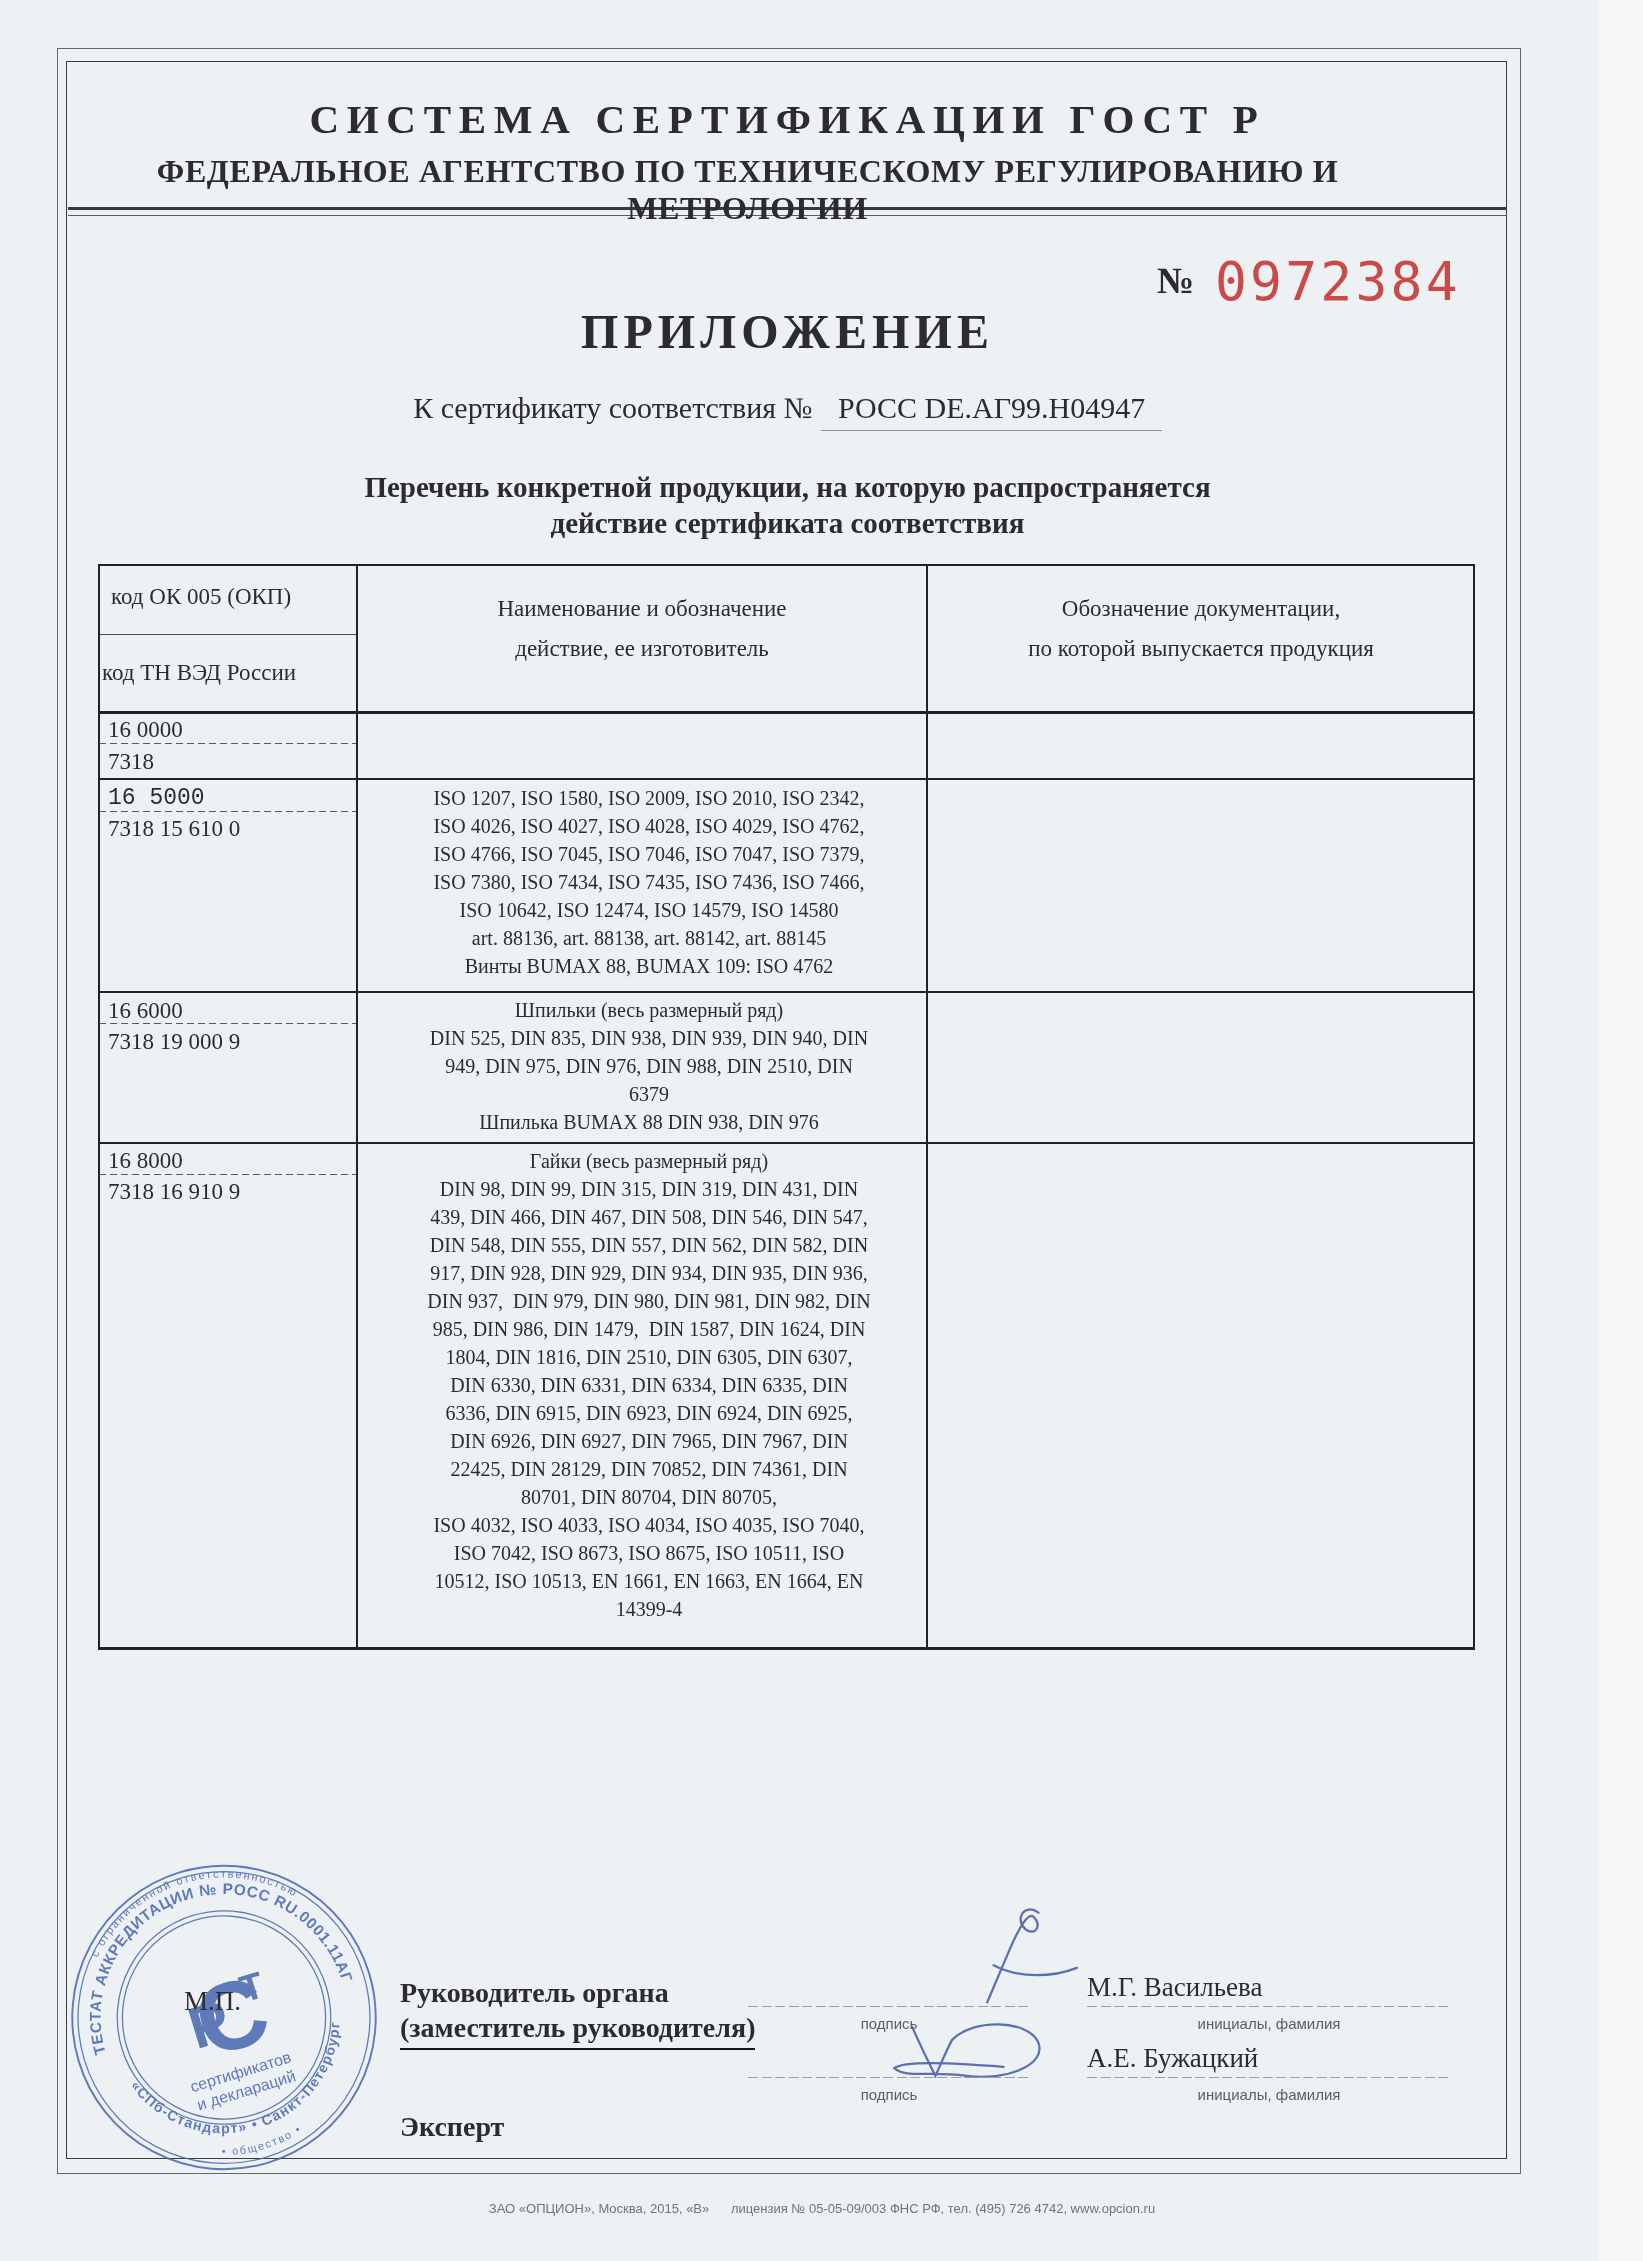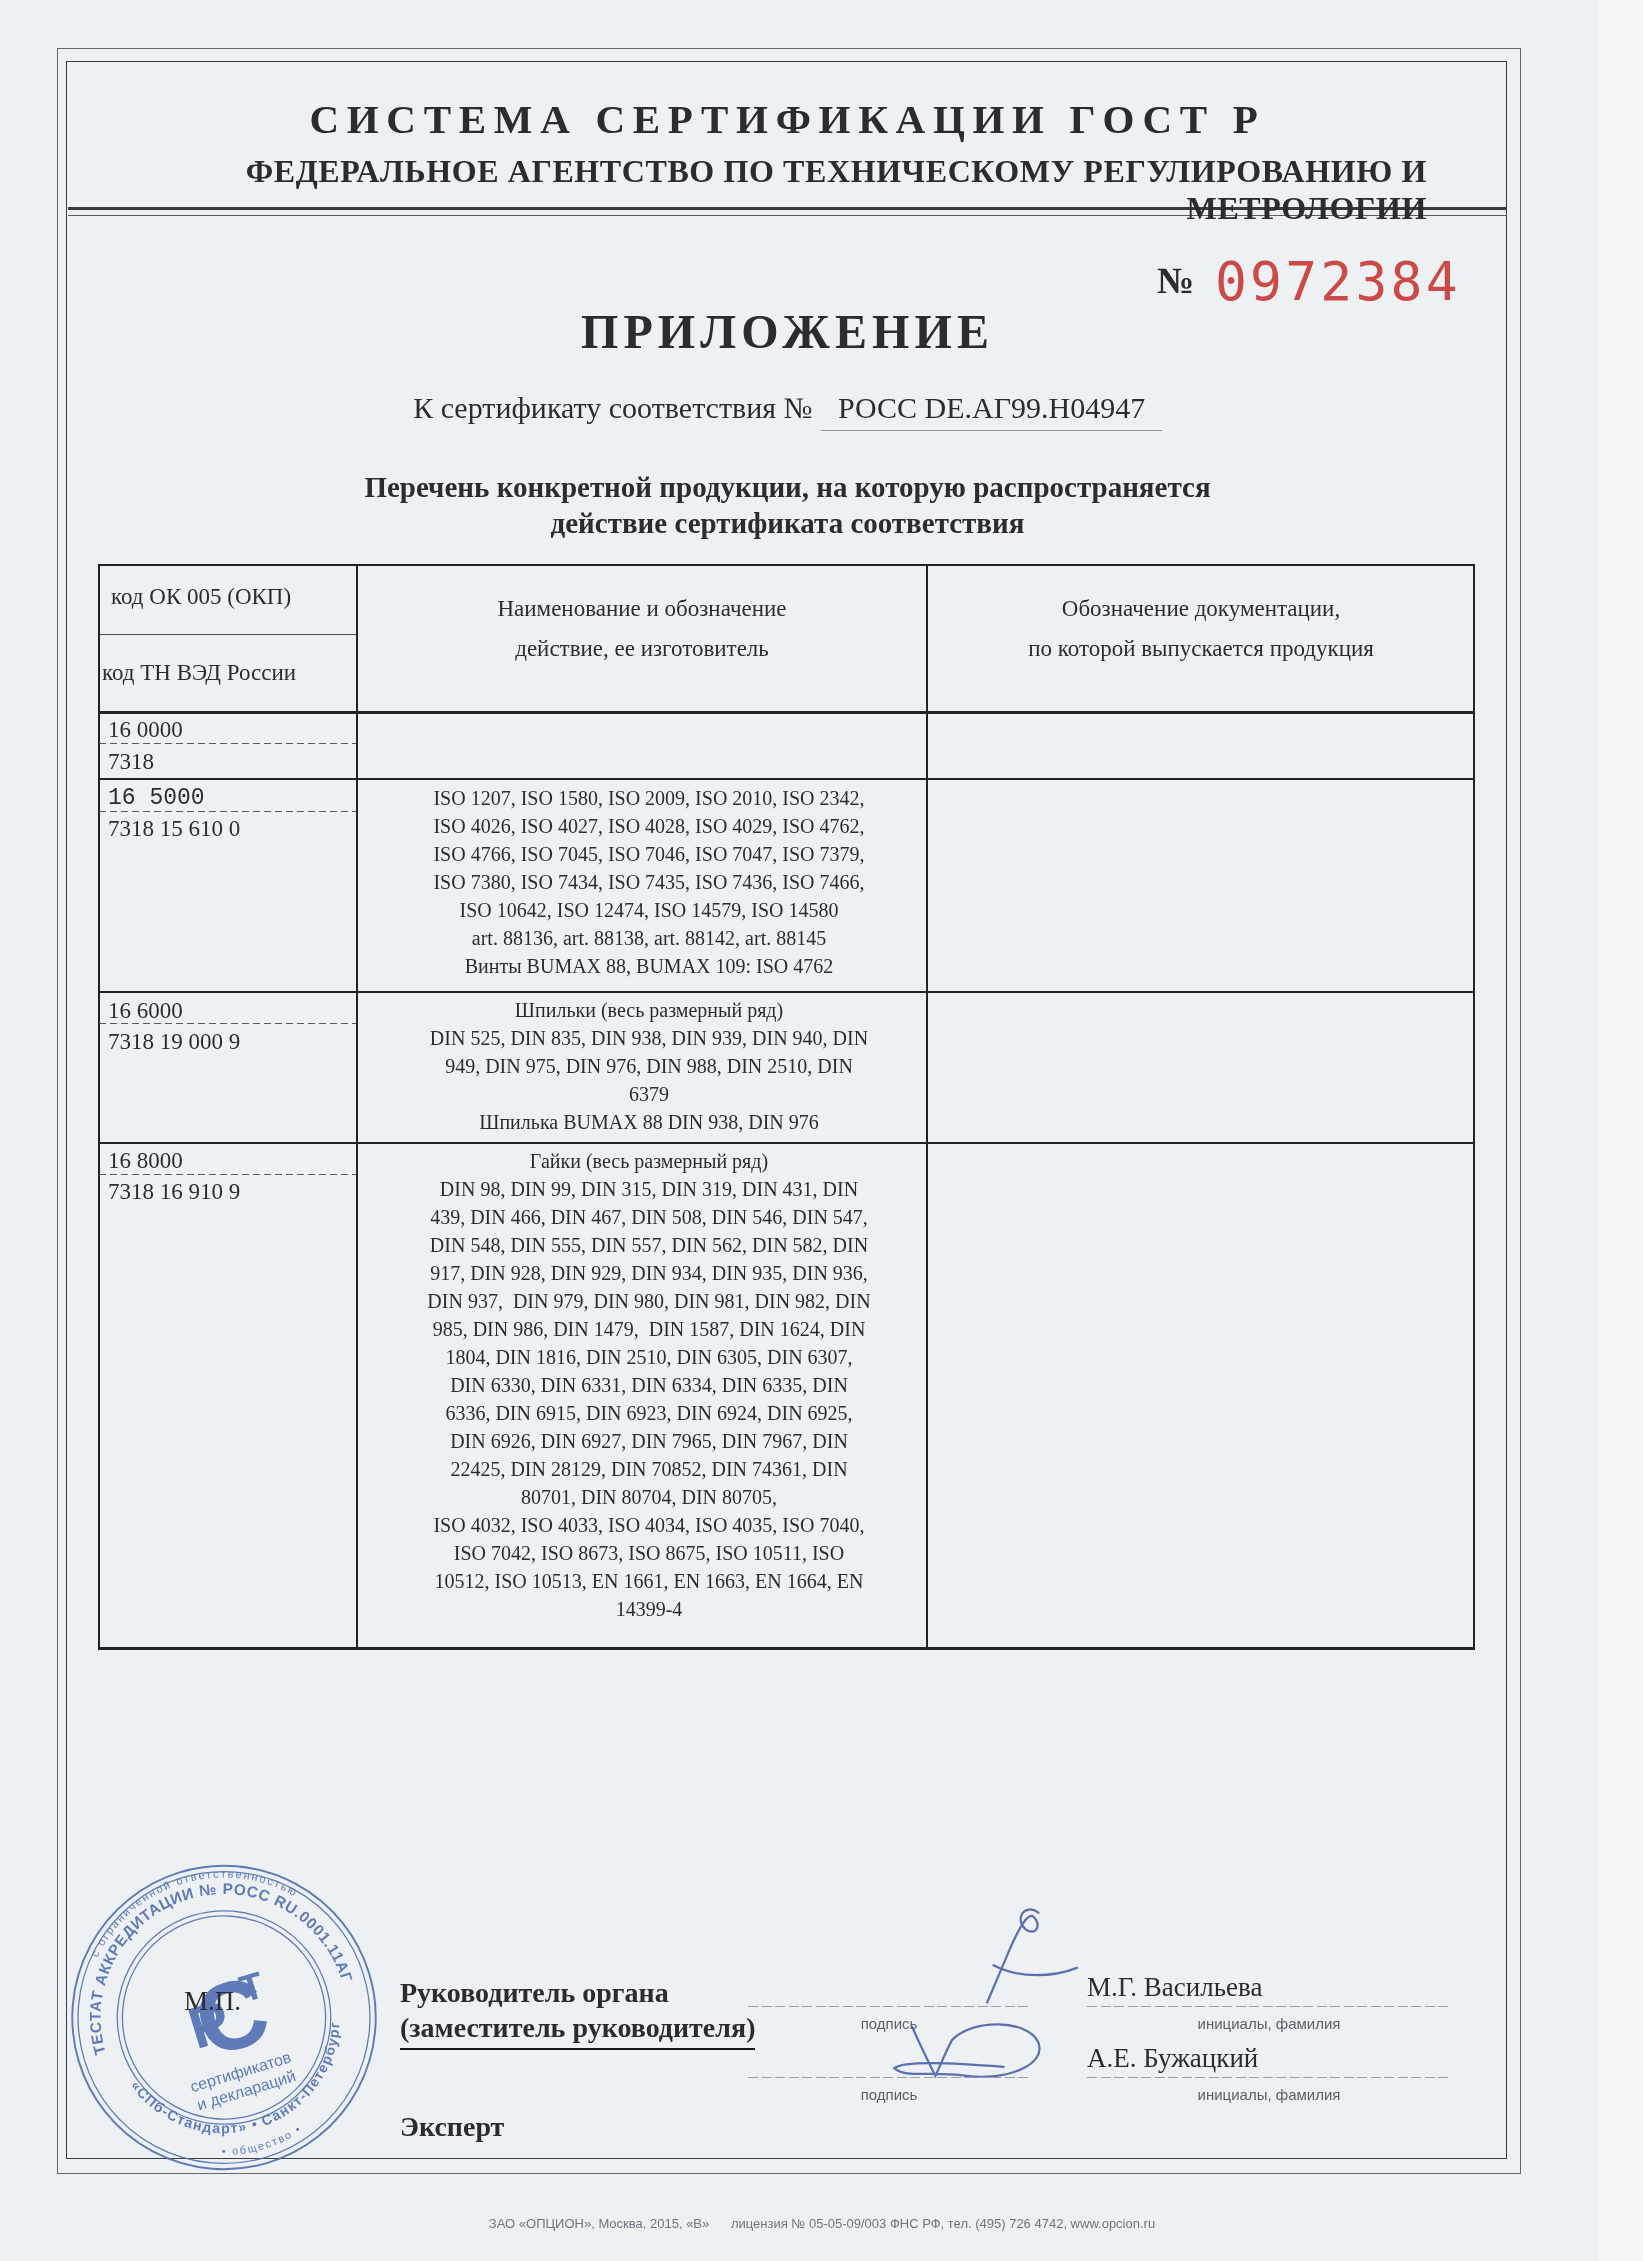--- a/index.html
+++ b/index.html
@@ -13,21 +13,21 @@
           background:repeating-linear-gradient(90deg,#5a5a5e 0 7px,transparent 7px 11px);}
   .sigline{position:absolute;height:1.3px;
           background:repeating-linear-gradient(90deg,#98a0a6 0 10.3px,transparent 10.3px 13.5px);}
   
   #frame-outer{left:57px;top:48px;width:1462px;height:2124px;border:1.3px solid #63666b;}
   #frame-inner{left:66px;top:61px;width:1439px;height:2096px;border:1.9px solid #3a3b40;}
   #rule-a{left:68px;top:207px;width:1439px;height:2.6px;background:#3a3b40;}
   #rule-b{left:68px;top:215px;width:1439px;height:1.3px;background:#5a5c60;}
   
   #title1{left:68px;top:95px;width:1439px;text-align:center;font-weight:bold;font-size:41px;letter-spacing:7.7px;}
-  #title2{left:68px;top:153px;width:1359px;text-align:right;font-weight:bold;font-size:32px;letter-spacing:0.6px;}
+  #title2{left:68px;top:153px;width:1359px;text-align:center;font-weight:bold;font-size:32px;letter-spacing:0.6px;}
   #num-label{left:1157px;top:259px;font-weight:bold;font-size:37px;}
   #num-value{left:1215px;top:251px;font-family:"DejaVu Sans Mono",monospace;font-size:53px;letter-spacing:3.2px;color:#cb4a47;}
   #appendix-title{left:68px;top:304px;width:1439px;text-align:center;font-weight:bold;font-size:48px;letter-spacing:5.1px;}
   #cert-row{left:68px;top:391px;width:1439px;display:flex;justify-content:center;align-items:flex-start;font-size:30px;}
   #cert-number{margin-left:9px;padding:0 16.7px 5.1px 16.7px;border-bottom:1.3px solid #8f969c;}
   #subtitle1{left:68px;top:471px;width:1439px;text-align:center;font-weight:bold;font-size:29px;}
   #subtitle2{left:68px;top:507px;width:1439px;text-align:center;font-weight:bold;font-size:29px;}
   
   .th{font-size:23px;color:#2c2c30;}
   #th-okp{left:111px;top:584px;}
@@ -40,21 +40,21 @@
   .prod{font-size:20px;line-height:28px;white-space:pre-wrap;width:566px;text-align:center;}
   
   #mp{left:184px;top:1986px;font-size:27px;z-index:3;}
   #role1a{left:400px;top:1977px;font-weight:bold;font-size:28px;}
   #role1b{left:400px;top:2012px;font-weight:bold;font-size:28px;border-bottom:2.6px solid #18181c;padding-bottom:3.9px;}
   #role-expert{left:400px;top:2069px;font-weight:bold;font-size:28px;margin-top:42px;}
   .caption{font-family:"Liberation Sans",sans-serif;font-size:15px;color:#55606a;text-align:center;}
   #name1{left:1087px;top:1972px;width:364px;text-align:left;font-size:27px;}
   #name2{left:1087px;top:2043px;width:364px;text-align:left;font-size:27px;}
   #footer{left:0;top:2201px;width:1644px;text-align:center;font-family:"Liberation Sans",sans-serif;
-          font-size:13px;color:#6b7480;white-space:pre;margin-top:15px;}
+          font-size:13px;color:#6b7480;white-space:pre;}
   svg text{font-family:"Liberation Sans",sans-serif;}
 </style>
 </head>
 <body>
 
 <div id="page">
 
   <div class="abs" id="frame-outer"></div>
   <div class="abs" id="frame-inner"></div>
   <div class="abs" id="rule-a"></div>

